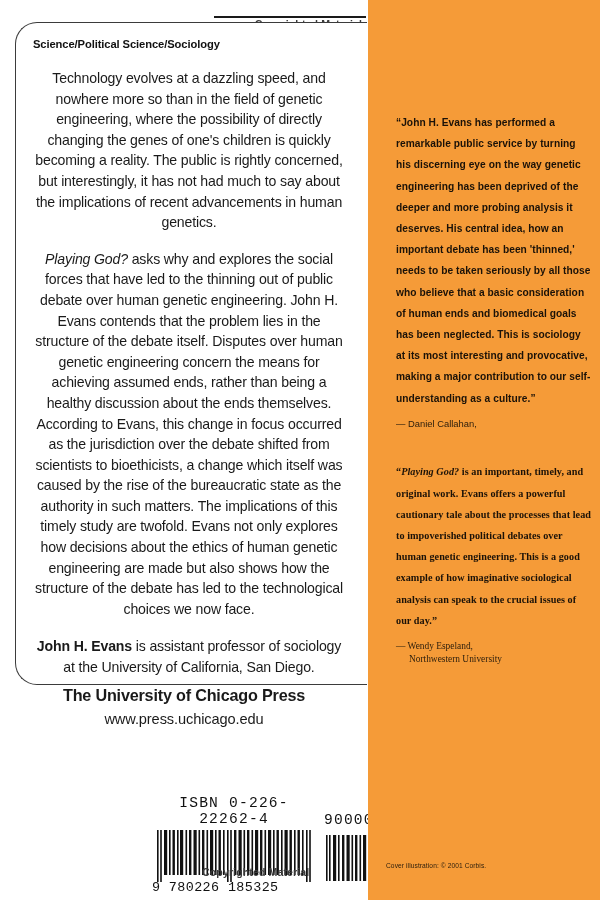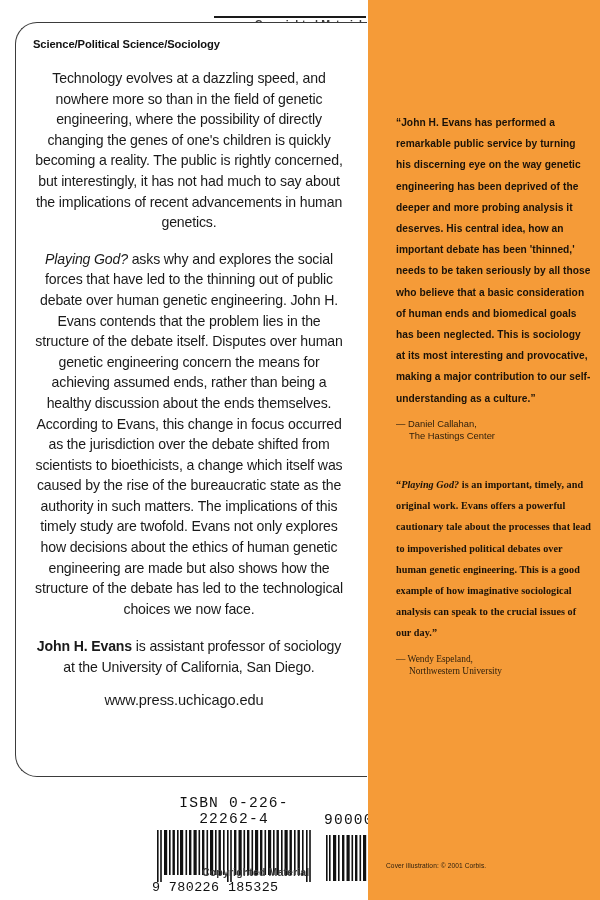--- a/index.html
+++ b/index.html
@@ -109,21 +109,21 @@
     color: #3a3a3a;
     letter-spacing: 0.1px;
   }
 
   
   .desc-box {
     position: absolute;
     left: 15px;
     top: 22px;
     width: 352px;
-    height: 755px;
+    height: 663px;
     border: 1.6px solid #3b3b3b;
     border-right: none;
     border-radius: 22px 0 0 22px;
     box-sizing: border-box;
     background: #ffffff;
   }
   .desc-inner {
     position: absolute;
     left: 17px;
     top: 15px;
@@ -249,20 +249,21 @@
         <p class="body-par">Technology evolves at a dazzling speed, and nowhere more so than in the field of genetic engineering, where the possibility of directly changing the genes of one's children is quickly becoming a reality. The public is rightly concerned, but interestingly, it has not had much to say about the implications of recent advancements in human genetics.</p>
 
         <p class="body-par p2"><span class="ital">Playing God?</span><span> asks why and explores the social forces that have led to the thinning out of public debate over human genetic engineering. John H. Evans contends that the problem lies in the structure of the debate itself. Disputes over human genetic engineering concern the means for achieving assumed ends, rather than being a healthy discussion about the ends themselves.  According to Evans, this change in focus occurred as the jurisdiction over the debate shifted from scientists to bioethicists, a change which itself was caused by the rise of the bureaucratic state as the authority in such matters.  The implications of this timely study are twofold.  Evans not only explores how decisions about the ethics of human genetic engineering are made but also shows how the structure of the debate has led to the technological choices we now face.</span></p>
 
         <p class="body-par"><span class="bold">John H. Evans</span><span> is assistant professor of sociology at the University of California, San Diego.</span></p>
 
       </div>
     </div>
 
     <div class="publisher">
+      <div class="pub-name">The University of Chicago Press</div>
       <div class="pub-url">www.press.uchicago.edu</div>
     </div>
 
     <div class="barcode-block">
       <div class="isbn-text">ISBN 0-226-22262-4</div>
       <div class="bars-row">
 
         <svg class="ean-main" viewBox="0 0 160 52" preserveAspectRatio="none">
           <rect x="0" y="0" width="160" height="52" fill="#ffffff"></rect>
           <g fill="#111111">
@@ -336,21 +337,20 @@
     <div class="cm-bottom">Copyrighted Material</div>
   </div>
 
   <div class="orange-panel">
     <div class="orange-inner">
 
       <div>
         <div class="blurb">“John H. Evans has performed a remarkable public service by turning his discerning eye on the way genetic engineering has been deprived of the deeper and more probing analysis it deserves. His central idea, how an important debate has been 'thinned,' needs to be taken seriously by all those who believe that a basic consideration of human ends and biomedical goals has been neglected. This is sociology at its most interesting and provocative, making a major contribution to our self-understanding as a culture.”</div>
         <div class="attrib">
           <span>— Daniel Callahan,</span>
-          <span class="line2">The Hastings Center</span>
         </div>
       </div>
 
       <div class="blurb-2-wrap">
         <div class="blurb"><span>“</span><span class="ital">Playing God?</span><span> is an important, timely, and original work. Evans offers a powerful cautionary tale about the processes that lead to impoverished political debates over human genetic engineering. This is a good example of how imaginative sociological analysis can speak to the crucial issues of our day.”</span></div>
         <div class="attrib">
           <span>— Wendy Espeland,</span>
           <span class="line2">Northwestern University</span>
         </div>
       </div>

